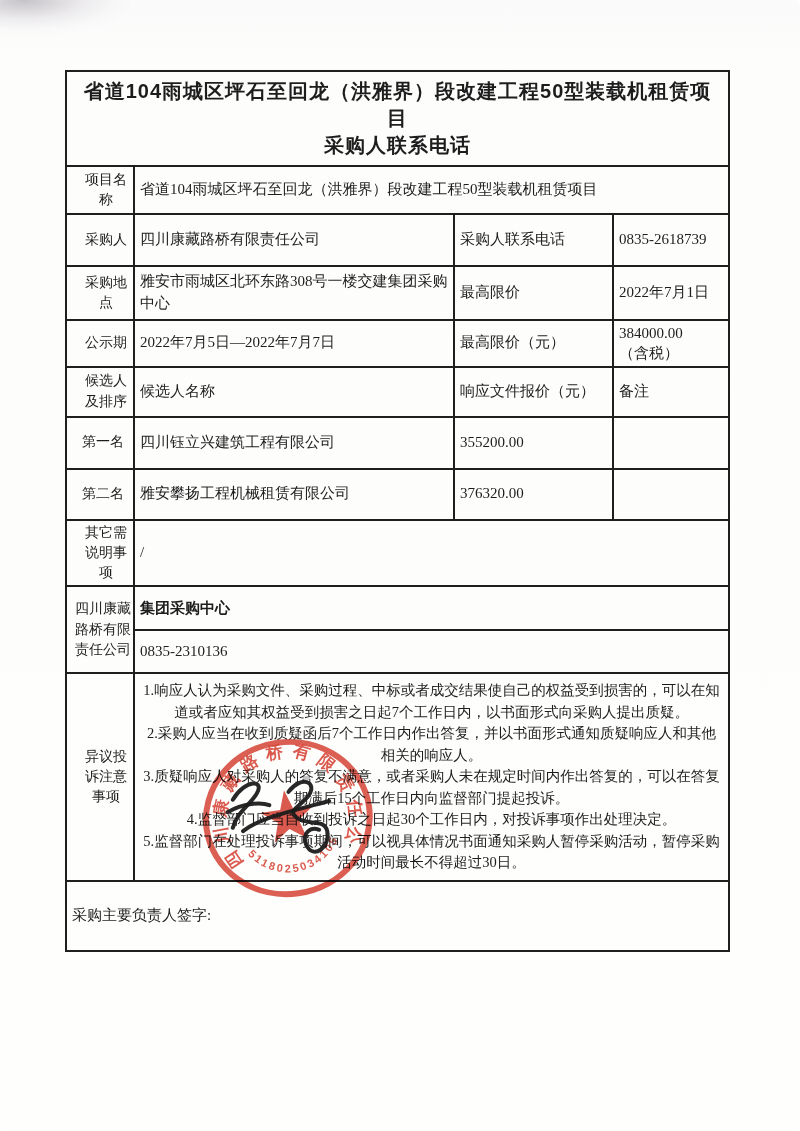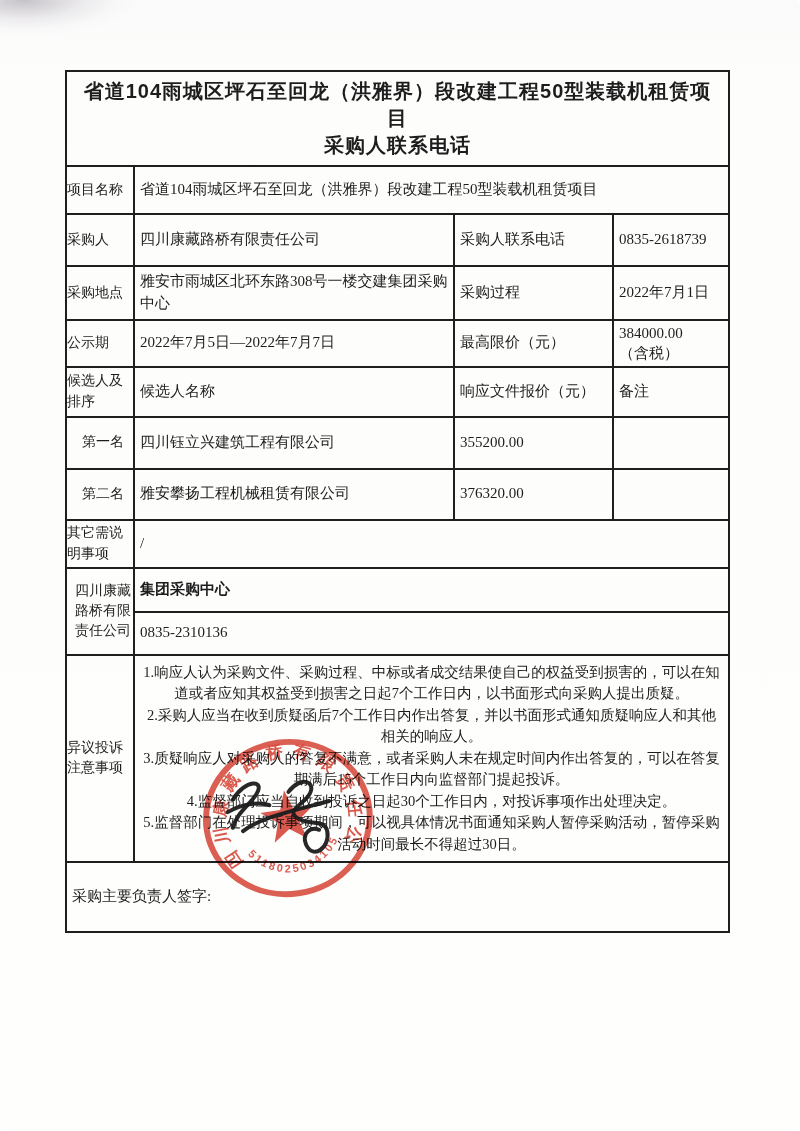--- a/index.html
+++ b/index.html
@@ -39,22 +39,22 @@
     text-align:center;
     font-family:"Liberation Sans","DejaVu Sans",sans-serif;
     font-weight:bold;
     font-size:20px;
     line-height:1.55;
     letter-spacing:1px;
     padding:6px 10px;
   }
   td.label{
     font-size:14px;
-    padding-left:0;padding-right:2px;
-    text-align:left;
+    padding-left:14px;padding-right:2px;
+    text-align:center;
   }
   td.label-center{text-align:center;padding-left:8px;padding-right:2px;font-size:14px;}
   td.c{text-align:left;}
   td.l{text-align:left;}
   td.notes-cell{
     font-size:14.5px;
     line-height:21.5px;
     padding:6px 8px;
     vertical-align:middle;
     text-align:center;
@@ -109,21 +109,21 @@
     <tr>
       <td class="label" style="height:46px">采购人</td>
       <td class="l">四川康藏路桥有限责任公司</td>
       <td class="c">采购人联系电话</td>
       <td class="c">0835-2618739</td>
     </tr>
 
     <tr>
       <td class="label" style="height:48px">采购地点</td>
       <td class="l">雅安市雨城区北环东路308号一楼交建集团采购中心</td>
-      <td class="c">采购过程</td>
+      <td class="c">最高限价</td>
       <td class="c">2022年7月1日</td>
     </tr>
 
     <tr>
       <td class="label" style="height:38px">公示期</td>
       <td class="c">2022年7月5日—2022年7月7日</td>
       <td class="c">最高限价（元）</td>
       <td class="c">
         <span class="two-line">384000.00</span>
         <span class="two-line">（含税）</span>

